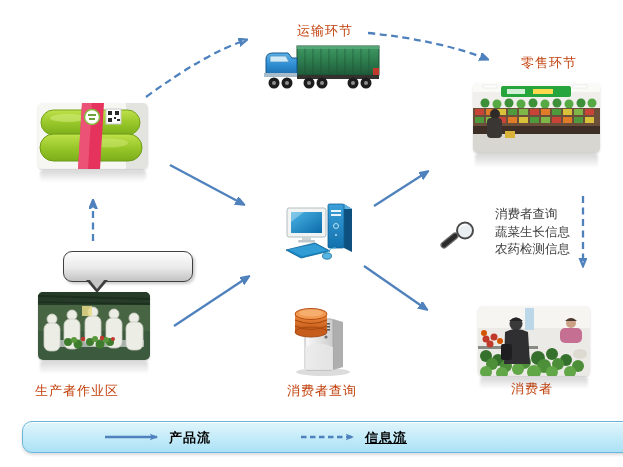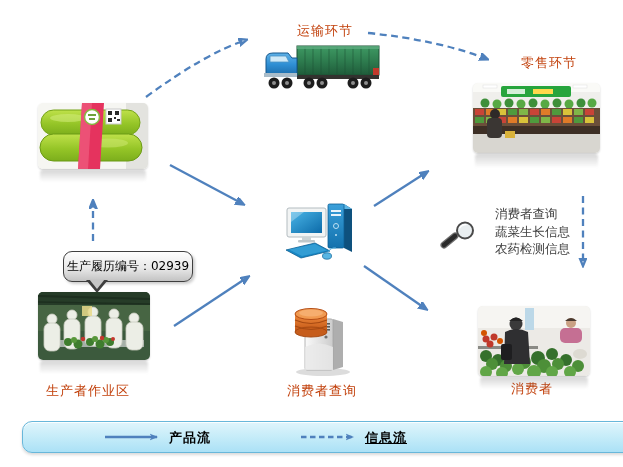--- a/index.html
+++ b/index.html
@@ -74,21 +74,21 @@
     <path class="dash" d="M93,241 L93,201" marker-end="url(#ah)"></path>
     <path class="dash" d="M583,196 L583,265" marker-end="url(#ah)"></path>
     <path class="solid" d="M170,165 L243,204" marker-end="url(#ah)"></path>
     <path class="solid" d="M174,326 L248,277" marker-end="url(#ah)"></path>
     <path class="solid" d="M374,206 L427,172" marker-end="url(#ah)"></path>
     <path class="solid" d="M364,266 L426,309" marker-end="url(#ah)"></path>
   </svg>
 
   <div class="node-label" style="left:297px;top:22px;">运输环节</div>
   <div class="node-label" style="left:521px;top:54px;">零售环节</div>
-  <div class="node-label" style="left:46px;top:382px;">生产者作业区</div>
+  <div class="node-label" style="left:35px;top:382px;">生产者作业区</div>
   <div class="node-label" style="left:287px;top:382px;">消费者查询</div>
   <div class="node-label" style="left:511px;top:380px;">消费者</div>
 
   <div class="photo" style="left:38px;top:103px;width:110px;height:66px;">
     <svg width="110" height="66" viewBox="0 0 110 66">
       <rect width="110" height="66" fill="#f6f6f2"></rect>
       <rect x="88" width="22" height="66" fill="#e3e3df"></rect>
       <defs>
         <linearGradient id="mel" x1="0" y1="0" x2="0" y2="1">
           <stop offset="0" stop-color="#bfe14a"></stop>
@@ -260,21 +260,20 @@
       <path d="M19.5,8 Q22,4.5 26.5,4.5" fill="none" stroke="#ffffff" stroke-width="1.6"></path>
     </svg>
   </div>
   <div class="query-text">
     <div>消费者查询</div>
     <div>蔬菜生长信息</div>
     <div>农药检测信息</div>
   </div>
 
   <div class="callout">
-    <span>生产履历编号：02939</span>
     <div class="callout-tail-border"></div>
     <div class="callout-tail-fill"></div>
   </div>
 
   <div class="photo" style="left:38px;top:292px;width:112px;height:68px;">
     <svg width="112" height="68" viewBox="0 0 112 68">
       <rect width="112" height="68" fill="#3c5a3d"></rect>
       <rect width="112" height="13" fill="#263c28"></rect>
       <line x1="0" y1="4" x2="112" y2="7" stroke="#1d2f1f" stroke-width="2"></line>
       <line x1="0" y1="10" x2="112" y2="12" stroke="#1d2f1f" stroke-width="1.5"></line>

